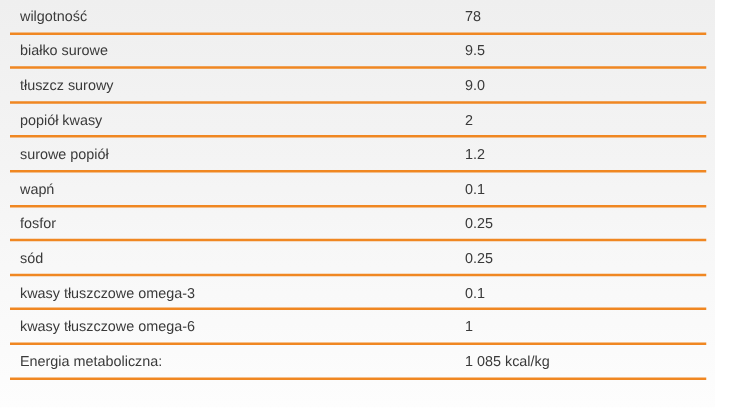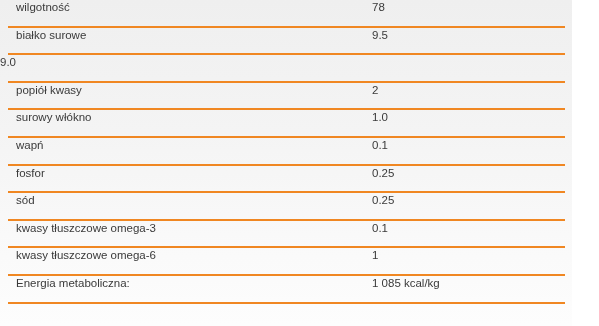--- a/index.html
+++ b/index.html
@@ -22,21 +22,21 @@
     width: 572px;
     height: 326px;
     box-sizing: border-box;
     background: linear-gradient(to bottom, #efefef 0%, #f4f4f4 40%, #f9f9f9 72%, #fdfdfd 100%);
   }
 
   .nutrient-row {
     position: relative;
     height: 27.6px;
     display: flex;
-    align-items: flex-start;
+    align-items: center;
     box-sizing: border-box;
   }
 
   
   .nutrient-row::after {
     content: "";
     position: absolute;
     left: 8px;
     right: 7px;
     bottom: 0;
@@ -79,31 +79,32 @@
     <div class="nutrient-name">wilgotność</div>
     <div class="nutrient-value">78</div>
   </div>
 
   <div class="nutrient-row">
     <div class="nutrient-name">białko surowe</div>
     <div class="nutrient-value">9.5</div>
   </div>
 
   <div class="nutrient-row">
+    <div class="nutrient-name">tłuszcz surowy</div>
     <div class="nutrient-value">9.0</div>
   </div>
 
   <div class="nutrient-row">
     <div class="nutrient-name">popiół kwasy</div>
     <div class="nutrient-value">2</div>
   </div>
 
   <div class="nutrient-row">
-    <div class="nutrient-name">surowy włókno</div>
-    <div class="nutrient-value">1.0</div>
+    <div class="nutrient-name">surowe popiół</div>
+    <div class="nutrient-value">1.2</div>
   </div>
 
   <div class="nutrient-row">
     <div class="nutrient-name">wapń</div>
     <div class="nutrient-value">0.1</div>
   </div>
 
   <div class="nutrient-row">
     <div class="nutrient-name">fosfor</div>
     <div class="nutrient-value">0.25</div>

